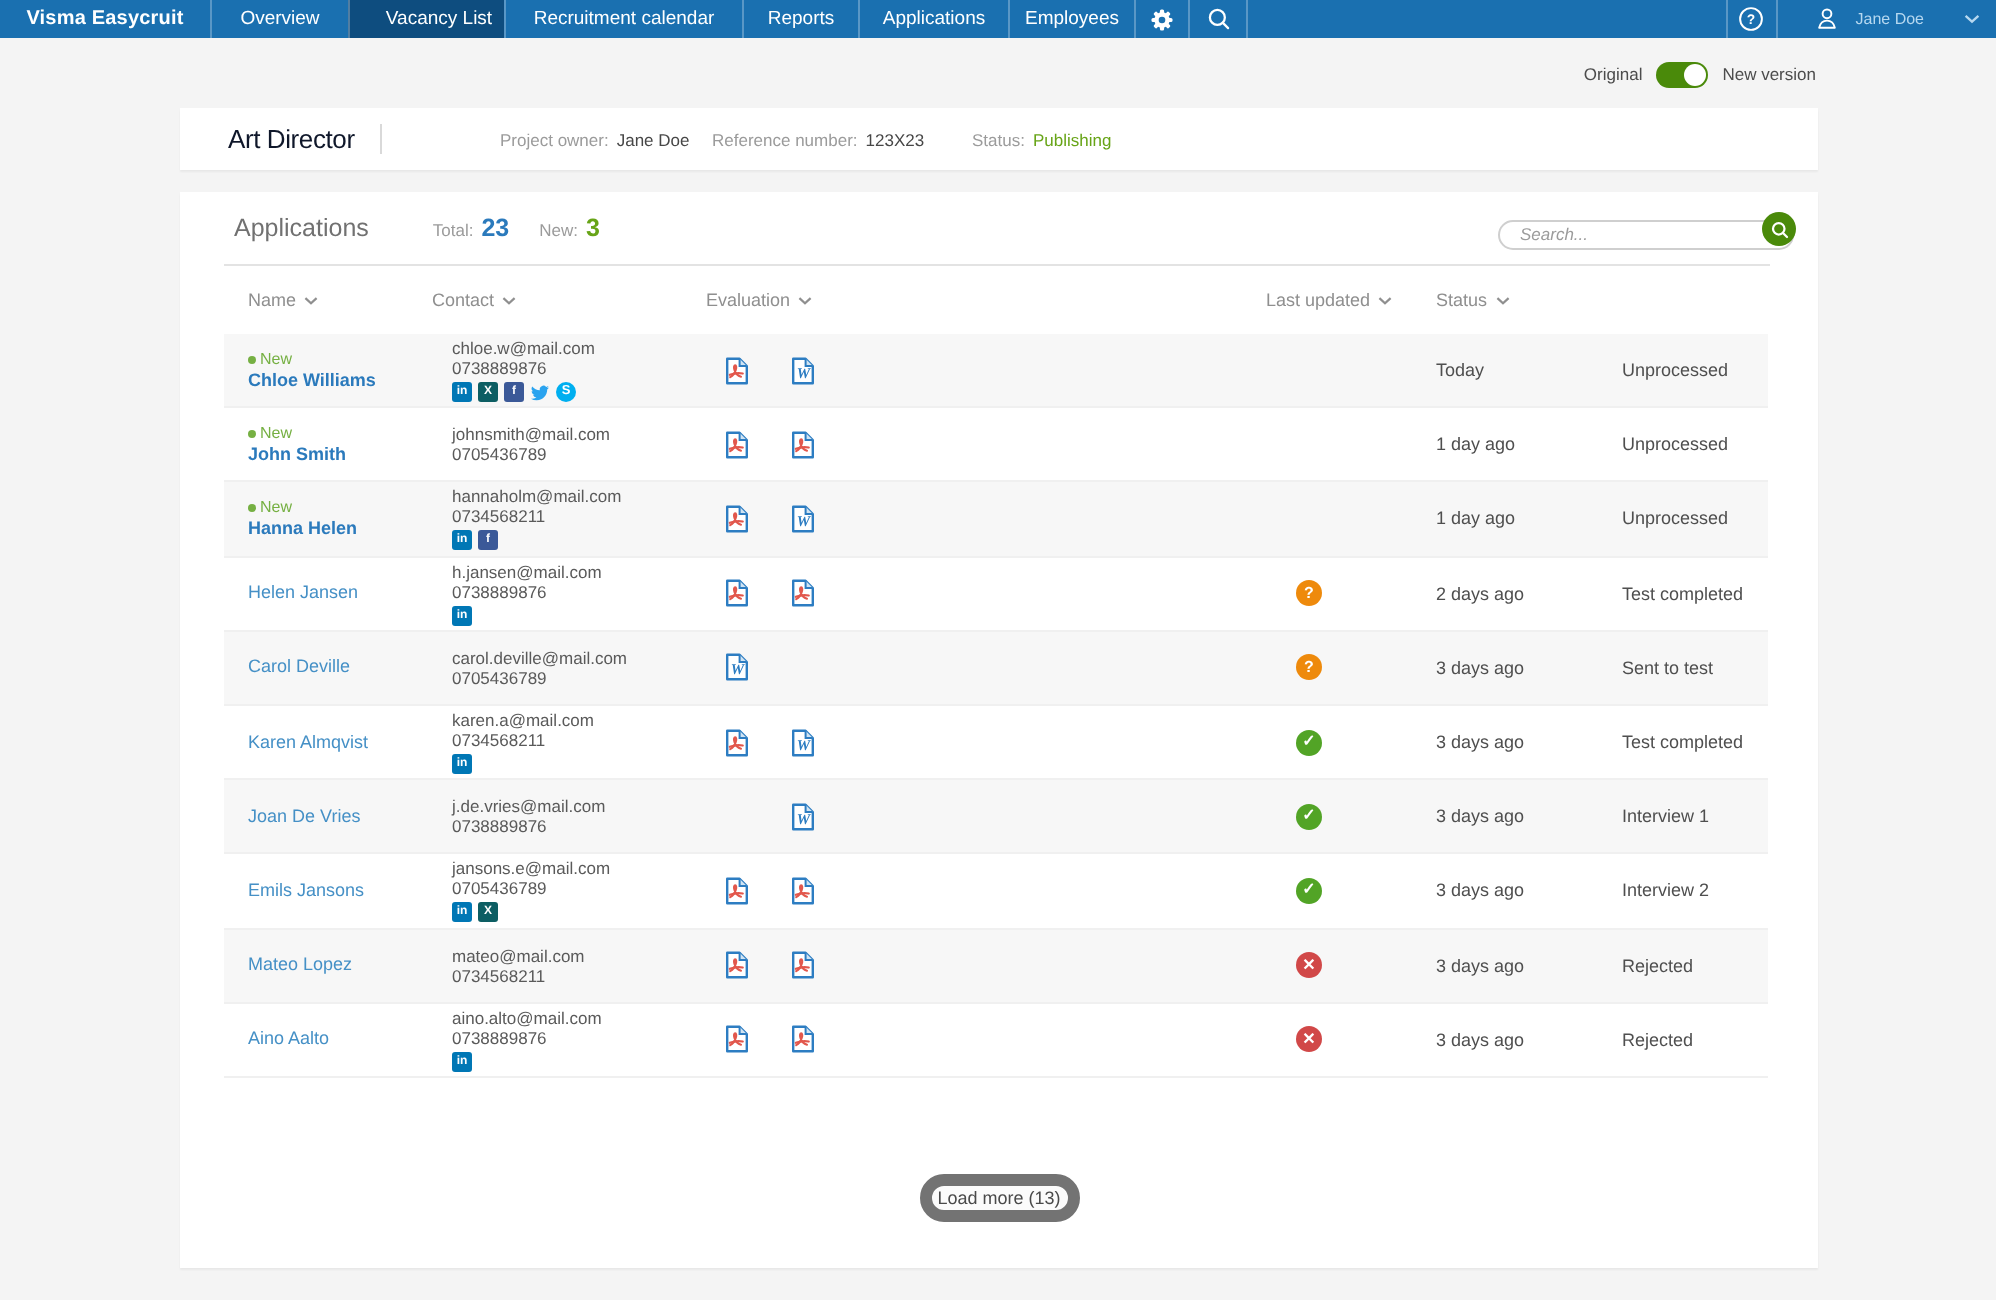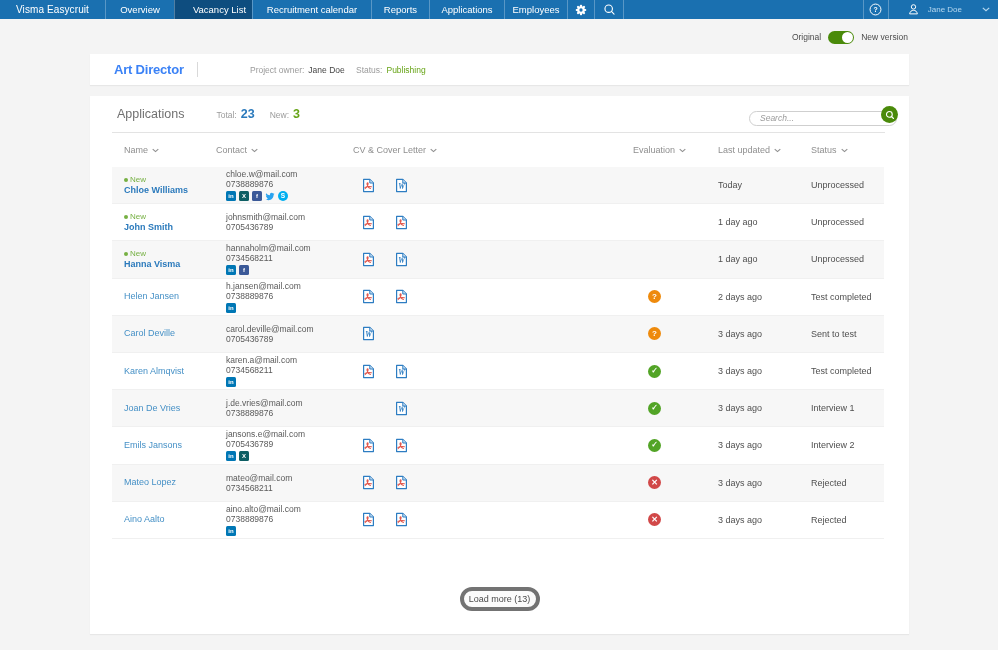--- a/index.html
+++ b/index.html
@@ -13,21 +13,21 @@
   }
   svg { display:block; }
 
   
   .navbar {
     position:absolute; top:0; left:0; width:998px; height:19px;
     background:#1a70b0; color:#fff; display:flex; align-items:stretch;
   }
   .brand {
     width:105px; display:flex; align-items:center; justify-content:center;
-    font-size:10px; font-weight:400; letter-spacing:.1px;
+    font-size:10px; font-weight:700; letter-spacing:.1px;
   }
   .nav-item {
     display:flex; align-items:center; justify-content:center; font-size:9.5px;
     border-left:1px solid rgba(255,255,255,.28); cursor:default; white-space:nowrap;
   }
   .nav-item:nth-child(1) { width:69px; }
   .nav-item:nth-child(2) { width:78px; }
   .nav-item:nth-child(3) { width:119px; }
   .nav-item:nth-child(4) { width:58px; }
   .nav-item:nth-child(5) { width:75px; }
@@ -60,26 +60,26 @@
   .toggle .knob {
     position:absolute; top:1px; right:1px; width:11px; height:11px;
     border-radius:50%; background:#fff;
   }
 
   
   .card { position:absolute; left:90px; width:819px; background:#fff; box-shadow:0 1px 1px rgba(0,0,0,.05); }
 
   
   .vacancy-card { top:54px; height:31px; display:flex; align-items:center; padding-left:24px; }
-  .vacancy-title { font-size:13px; color:#3b82f6; white-space:nowrap; letter-spacing:-.2px; font-weight:700; }
+  .vacancy-title { font-size:13px; color:#0f172a; white-space:nowrap; letter-spacing:-.2px; font-weight:400; }
   .vacancy-divider { width:1px; height:15px; background:#d9d9d9; margin:0 12px 0 13px; }
   .vfield { position:absolute; top:0; height:31px; display:flex; align-items:center; white-space:nowrap;margin-left:32px; }
   .vfield:nth-child(1) { left:128px; }
   .vfield:nth-child(2) { left:234px; }
-  .vfield:nth-child(3) { left:348px; }
+  .vfield:nth-child(3) { left:364px; }
   .vfield:nth-child(4) { left:437px; }
   .vfield .lbl { font-size:8.5px; color:#9b9b9b; margin-right:4px; }
   .vfield .val { font-size:8.5px; color:#474747; }
   .vfield .val.green { color:#67a417; }
   .vfield .dash { font-size:8.5px; color:#9b9b9b; margin:0 5px; }
 
   
   .apps-card { top:96px; height:538px; }
   .apps-header { position:relative; height:36px; display:flex; align-items:center; padding-left:27px; }
   .apps-heading { font-size:12.5px; color:#717171; font-weight:400; }
@@ -153,21 +153,21 @@
 
   
   .apps-footer { position:relative; height:100px; }
   .pagination {
     position:absolute; top:26px; left:0; width:100%; text-align:center;
     font-size:9px; color:#9b9b9b;
   }
   .pagination b { color:#3f3f3f; font-weight:700; }
   .load-more {
     position:absolute; top:48px; left:50%; transform:translateX(-50%);
-    width:80px; height:24px; background:#fbfbfb; border:4px solid #737373;
+    width:80px; height:24px; background:#fbfbfb; border:6px solid #737373;
     border-radius:12px; font-size:9px; color:#4a4a4a; cursor:pointer;
     font-family:"Liberation Sans", sans-serif;
   }
 </style>
 </head>
 <body>
 
 <header class="navbar">
   <div class="brand">Visma Easycruit</div>
   <nav id="nav-items" style="display:flex;align-items:stretch;">
@@ -236,20 +236,24 @@
 
 <section class="card vacancy-card">
   <h1 class="vacancy-title">Art Director</h1>
   <div class="vacancy-divider"></div>
   <div id="vacancy-fields" style="position:absolute;left:0;top:0;width:100%;height:100%;">
       <div class="vfield">
         <span class="lbl">Project owner:</span>
         <span class="val">Jane Doe</span>
       </div>
       <div class="vfield">
+        <span class="lbl">Reference number:</span>
+        <span class="val">123X23</span>
+      </div>
+      <div class="vfield">
         <span class="lbl">Status:</span>
         <span class="val green">Publishing</span>
       </div>
     </div>
 </section>
 
 <section class="card apps-card">
   <div class="apps-header">
     <h2 class="apps-heading">Applications</h2>
     <div class="count">
@@ -284,28 +288,20 @@
         </div>
         <div class="th">
           <span>Contact</span>
           <span class="sort">
             <svg width="7" height="5" viewBox="0 0 10 6">
               <polyline points="1,1 5,4.6 9,1" fill="none" stroke="#8f8f8f" stroke-width="1.6"></polyline>
             </svg>
           </span>
         </div>
         <div class="th">
-          <span>CV &amp; Cover Letter</span>
-          <span class="sort">
-            <svg width="7" height="5" viewBox="0 0 10 6">
-              <polyline points="1,1 5,4.6 9,1" fill="none" stroke="#8f8f8f" stroke-width="1.6"></polyline>
-            </svg>
-          </span>
-        </div>
-        <div class="th">
           <span>Evaluation</span>
           <span class="sort">
             <svg width="7" height="5" viewBox="0 0 10 6">
               <polyline points="1,1 5,4.6 9,1" fill="none" stroke="#8f8f8f" stroke-width="1.6"></polyline>
             </svg>
           </span>
         </div>
         <div class="th">
           <span>Last updated</span>
           <span class="sort">
@@ -393,21 +389,21 @@
           <div class="cell eval-cell"></div>
           <div class="cell">1 day ago</div>
           <div class="cell">Unprocessed</div>
         </div>
         <div class="row odd">
           <div class="cell name-cell">
             <div class="new-flag">
               <span class="dot"></span>
               <span>New</span>
             </div>
-            <div class="cand-name bold">Hanna Visma</div>
+            <div class="cand-name bold">Hanna Helen</div>
           </div>
           <div class="cell contact-cell">
             <div>hannaholm@mail.com</div>
             <div>0734568211</div>
             <div class="social-row">
               <span class="social linkedin">in</span>
               <span class="social facebook">f</span>
             </div>
           </div>
           <div class="cell cv-cell">

